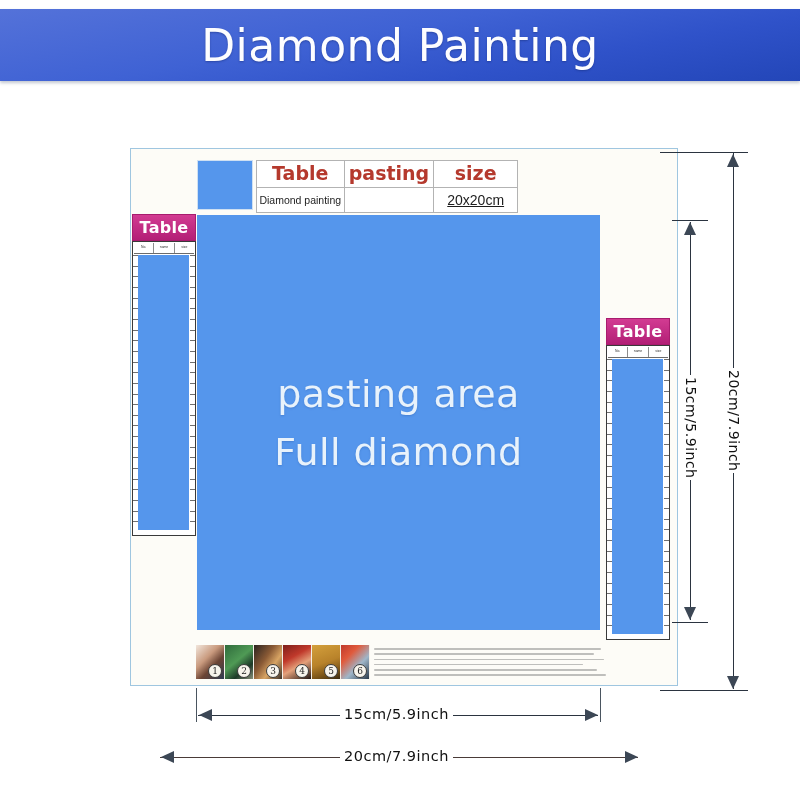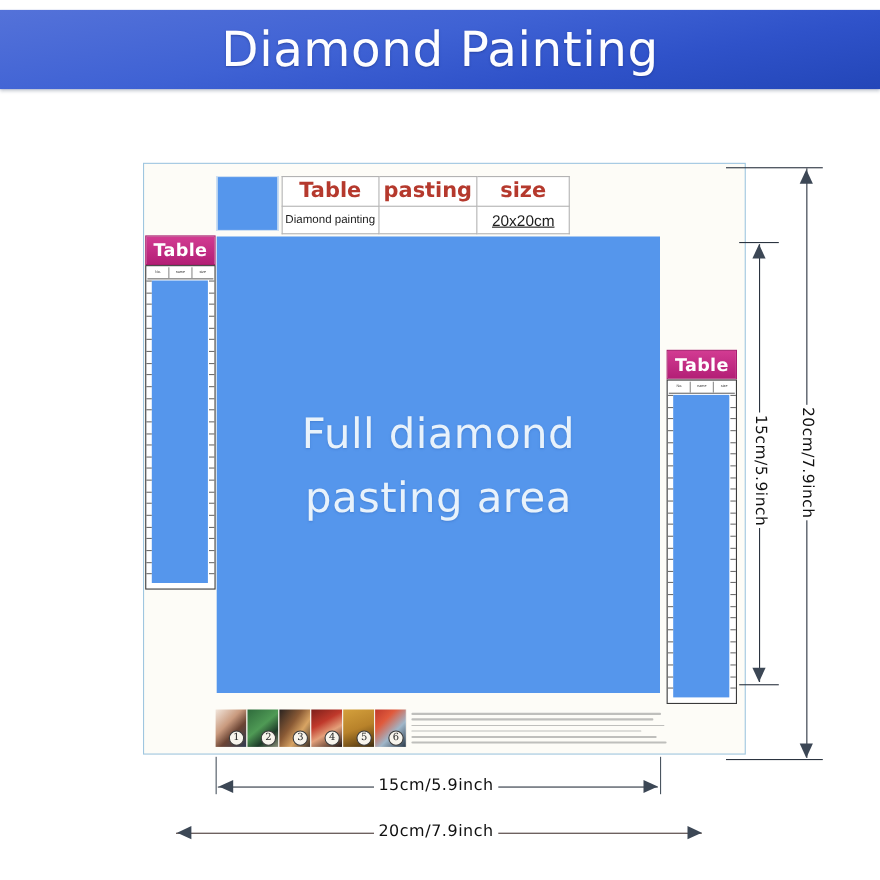--- a/index.html
+++ b/index.html
@@ -173,22 +173,22 @@
     </tr>
     <tr>
       <td class="bd">Diamond painting</td>
       <td class="bd"></td>
       <td class="bd size">20x20cm</td>
     </tr>
   </tbody>
     </table>
 
   <div class="pasting-area">
+    <div class="pasting-line">pasting area</div>
     <div class="pasting-line">Full diamond</div>
-    <div class="pasting-line">pasting area</div>
   </div>
 
   <div class="ruler left">
     <div class="ruler-badge">Table</div>
     <div class="ruler-body">
       <div class="ruler-head">
         <span>No.</span>
         <span>name</span>
         <span>size</span>
       </div>

